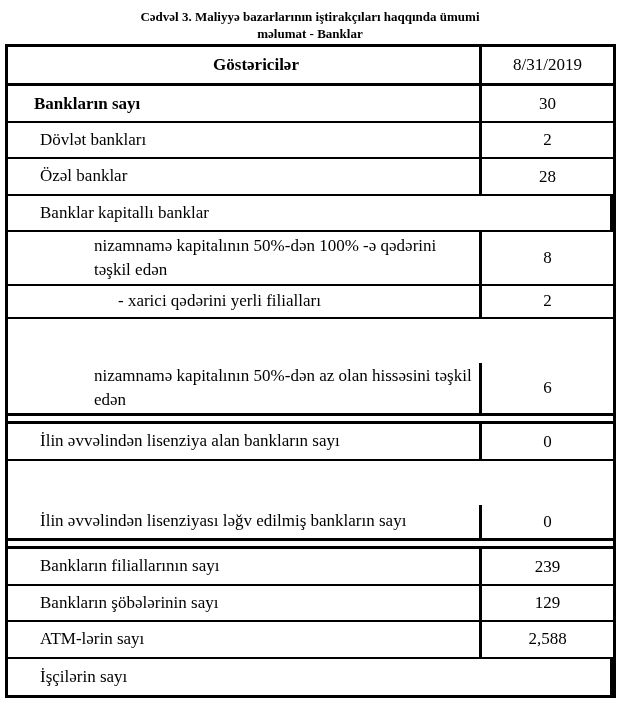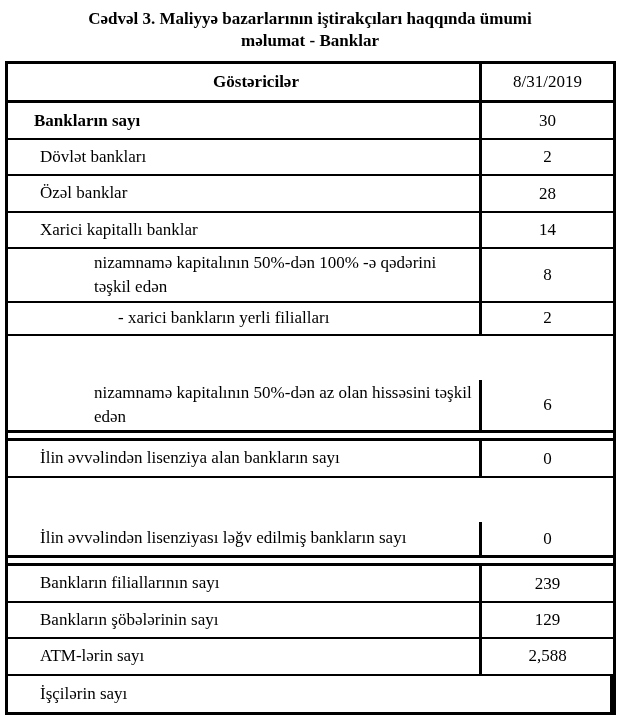--- a/index.html
+++ b/index.html
@@ -4,25 +4,25 @@
 <style>
   * { box-sizing: border-box; margin: 0; padding: 0; }
   html, body {
     width: 620px; height: 717px;
     background: #ffffff;
     color: #000000;
     font-family: "Liberation Serif", serif;
     overflow: hidden;
   }
   .title {
-    height: 61px;
+    height: 44px;
     padding-top: 8px;
     text-align: center;
     font-weight: bold;
-    font-size: 17px;
+    font-size: 13px;
     line-height: 1.32;
   }
   .tbl {
     margin: 0 4px 0 5px;
     height: 654px;
     border: 3px solid #000;
     display: flex;
     flex-direction: column;
   }
   .row {
@@ -89,29 +89,28 @@
       </div>
       <div class="row">
         <div class="c1 ind1">Dövlət bankları</div>
         <div class="c2">2</div>
       </div>
       <div class="row">
         <div class="c1 ind1">Özəl banklar</div>
         <div class="c2">28</div>
       </div>
       <div class="row">
-        <div class="c1 ind1">Xarici kapitallı banklar</div>
-        <div class="c2">14</div>
+        <div class="c1 ind1">Banklar kapitallı banklar</div>
       </div>
       <div class="row double">
         <div class="c1 ind2">nizamnamə kapitalının 50%-dən 100% -ə qədərini təşkil edən</div>
         <div class="c2">8</div>
       </div>
       <div class="row dash">
-        <div class="c1 ind3">- xarici bankların yerli filialları</div>
+        <div class="c1 ind3">- xarici qədərini yerli filialları</div>
         <div class="c2">2</div>
       </div>
       <div class="row double thick">
         <div class="c1 ind2">nizamnamə kapitalının 50%-dən az olan hissəsini təşkil edən</div>
         <div class="c2">6</div>
       </div>
       <div class="row gap"></div>
       <div class="row">
         <div class="c1 ind1">İlin əvvəlindən lisenziya alan bankların sayı</div>
         <div class="c2">0</div>

